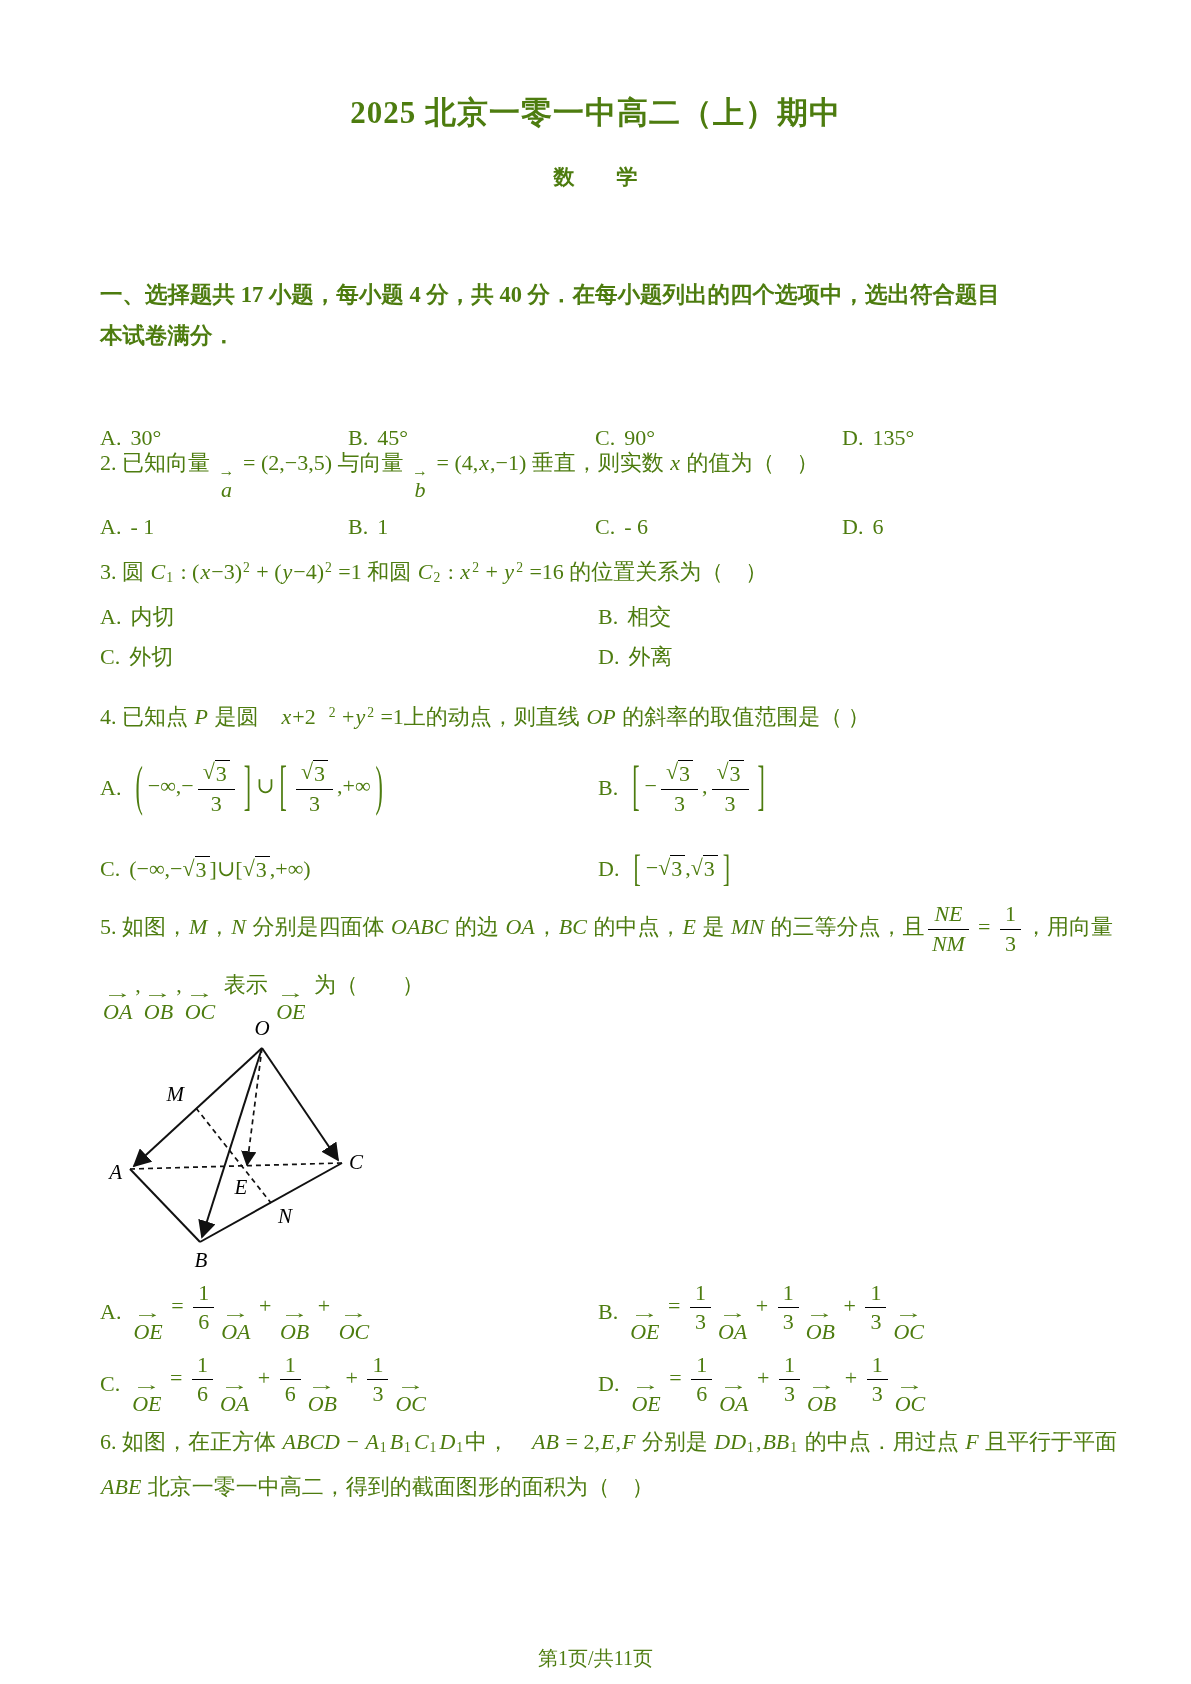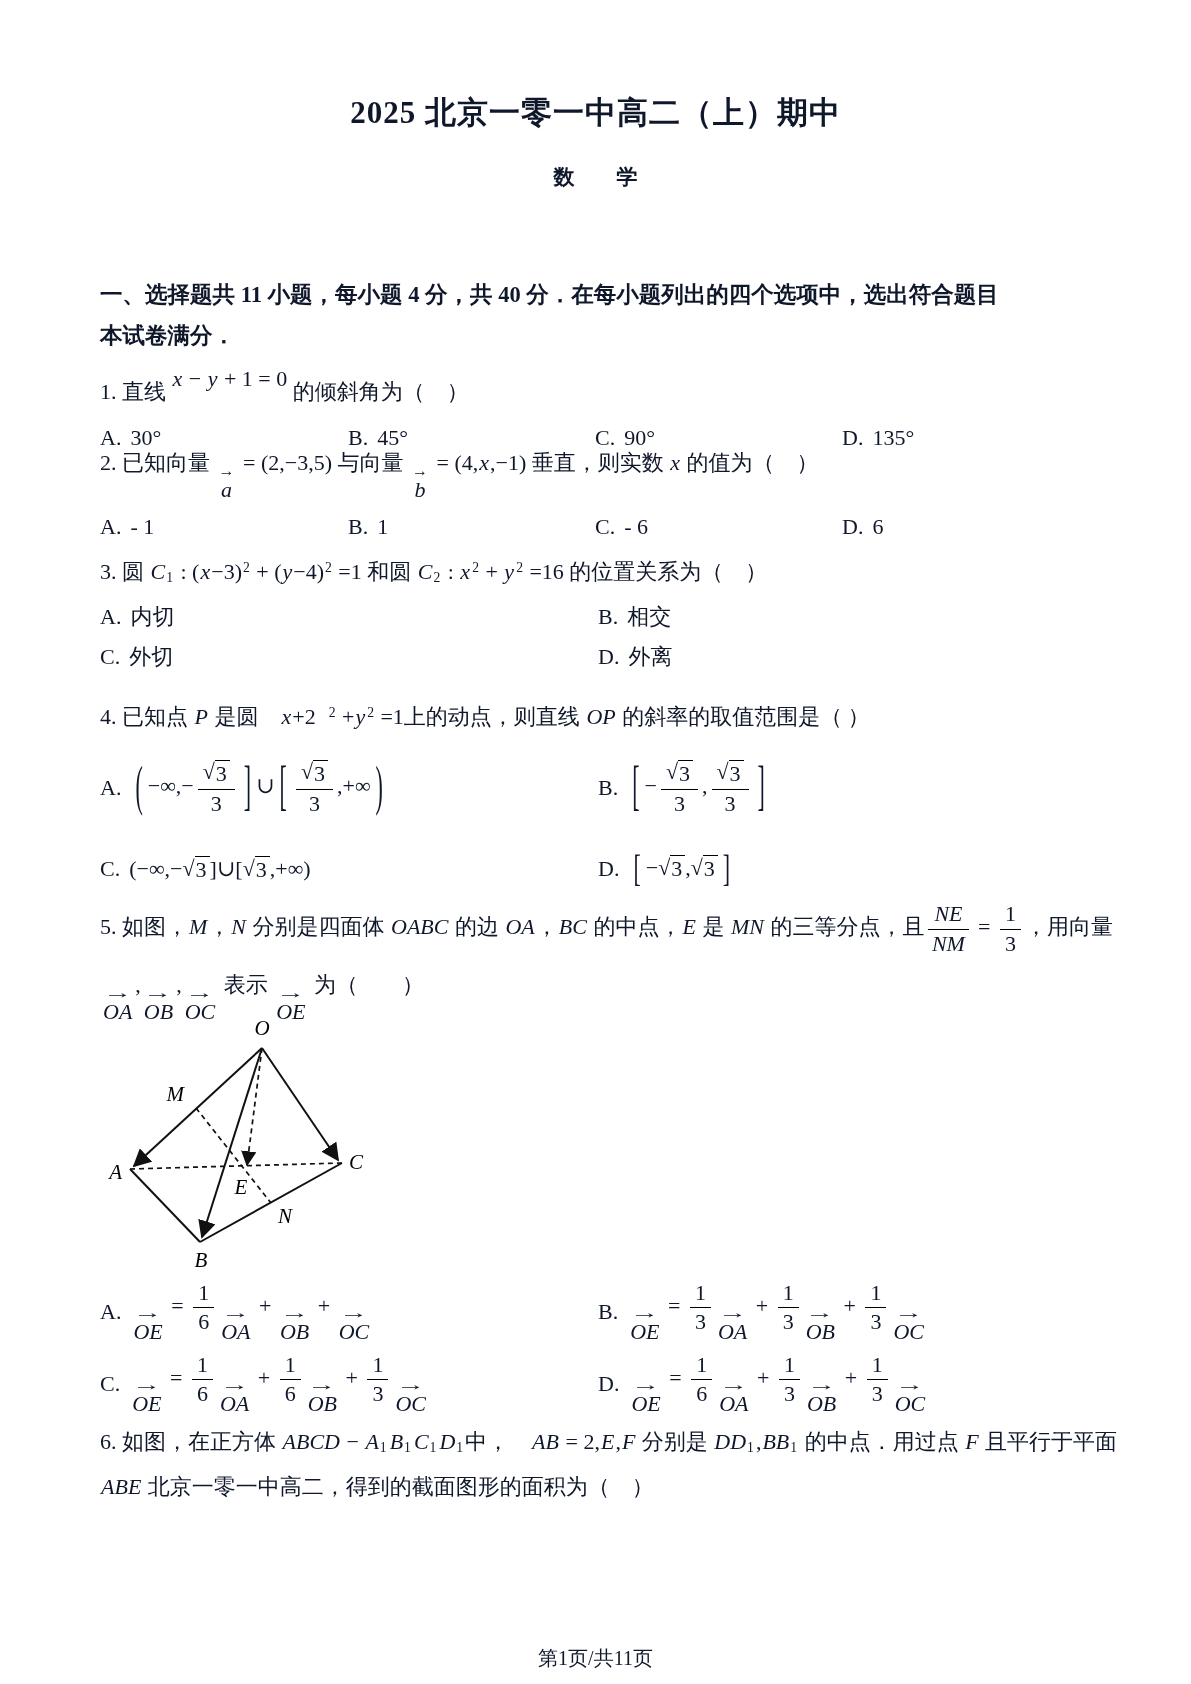--- a/index.html
+++ b/index.html
@@ -1,17 +1,17 @@
 <!DOCTYPE html>
 <html><head>
 <meta charset="utf-8">
 <style>
   html,body{margin:0;padding:0;background:#ffffff;}
   .page{
-    position:relative;width:1191px;height:1684px;background:#ffffff;color:#0f172a;
+    position:relative;width:1191px;height:1684px;background:#ffffff;color:#4d7c0f;
     font-family:"Liberation Serif","DejaVu Serif",serif;font-size:22px;overflow:hidden;
   }
   .abs{position:absolute;}
   .centered{left:0;width:1191px;text-align:center;}
   .bold{font-weight:bold;}
   .title{font-size:31px;letter-spacing:1px;}
   .subject{font-size:21px;}
   .examinfo{font-size:22px;}
   .secthead{left:100px;width:1000px;font-size:22.5px;font-weight:bold;white-space:nowrap;}
   .q{left:100px;width:1000px;white-space:nowrap;}
@@ -43,28 +43,23 @@
   .footer{font-size:20px;}
 </style>
 </head>
 <body>
 
 <div class="page">
 
   <div class="abs centered bold title" style="top:92px;">2025 北京一零一中高二（上）期中</div>
   <div class="abs centered bold subject" style="top:163px;">数　　学</div>
 
-  <div class="abs secthead" style="top:279px;">一、选择题共 11 小题，每小题 4 分，共 40 分．在每小题列出的四个选项中，选出符合题目</div>
+  <div class="abs secthead" style="top:279px;">一、选择题共 17 小题，每小题 4 分，共 40 分．在每小题列出的四个选项中，选出符合题目</div>
   <div class="abs secthead" style="top:320px;">本试卷满分．</div>
 
-  <div class="abs q" style="top:377px;">
-    <span>1. 直线</span>
-    <span class="raised"><span class="mi">x</span><span class="mt"> − </span><span class="mi">y</span><span class="mt"> + 1 = 0</span></span>
-    <span>的倾斜角为（　）</span>
-  </div>
   <div class="abs optrow cols4" style="top:425px;">
     <div class="opt">
         <span class="opt-label">A.</span>
         <span>30°</span>
       </div>
     <div class="opt">
         <span class="opt-label">B.</span>
         <span>45°</span>
       </div>
     <div class="opt">

